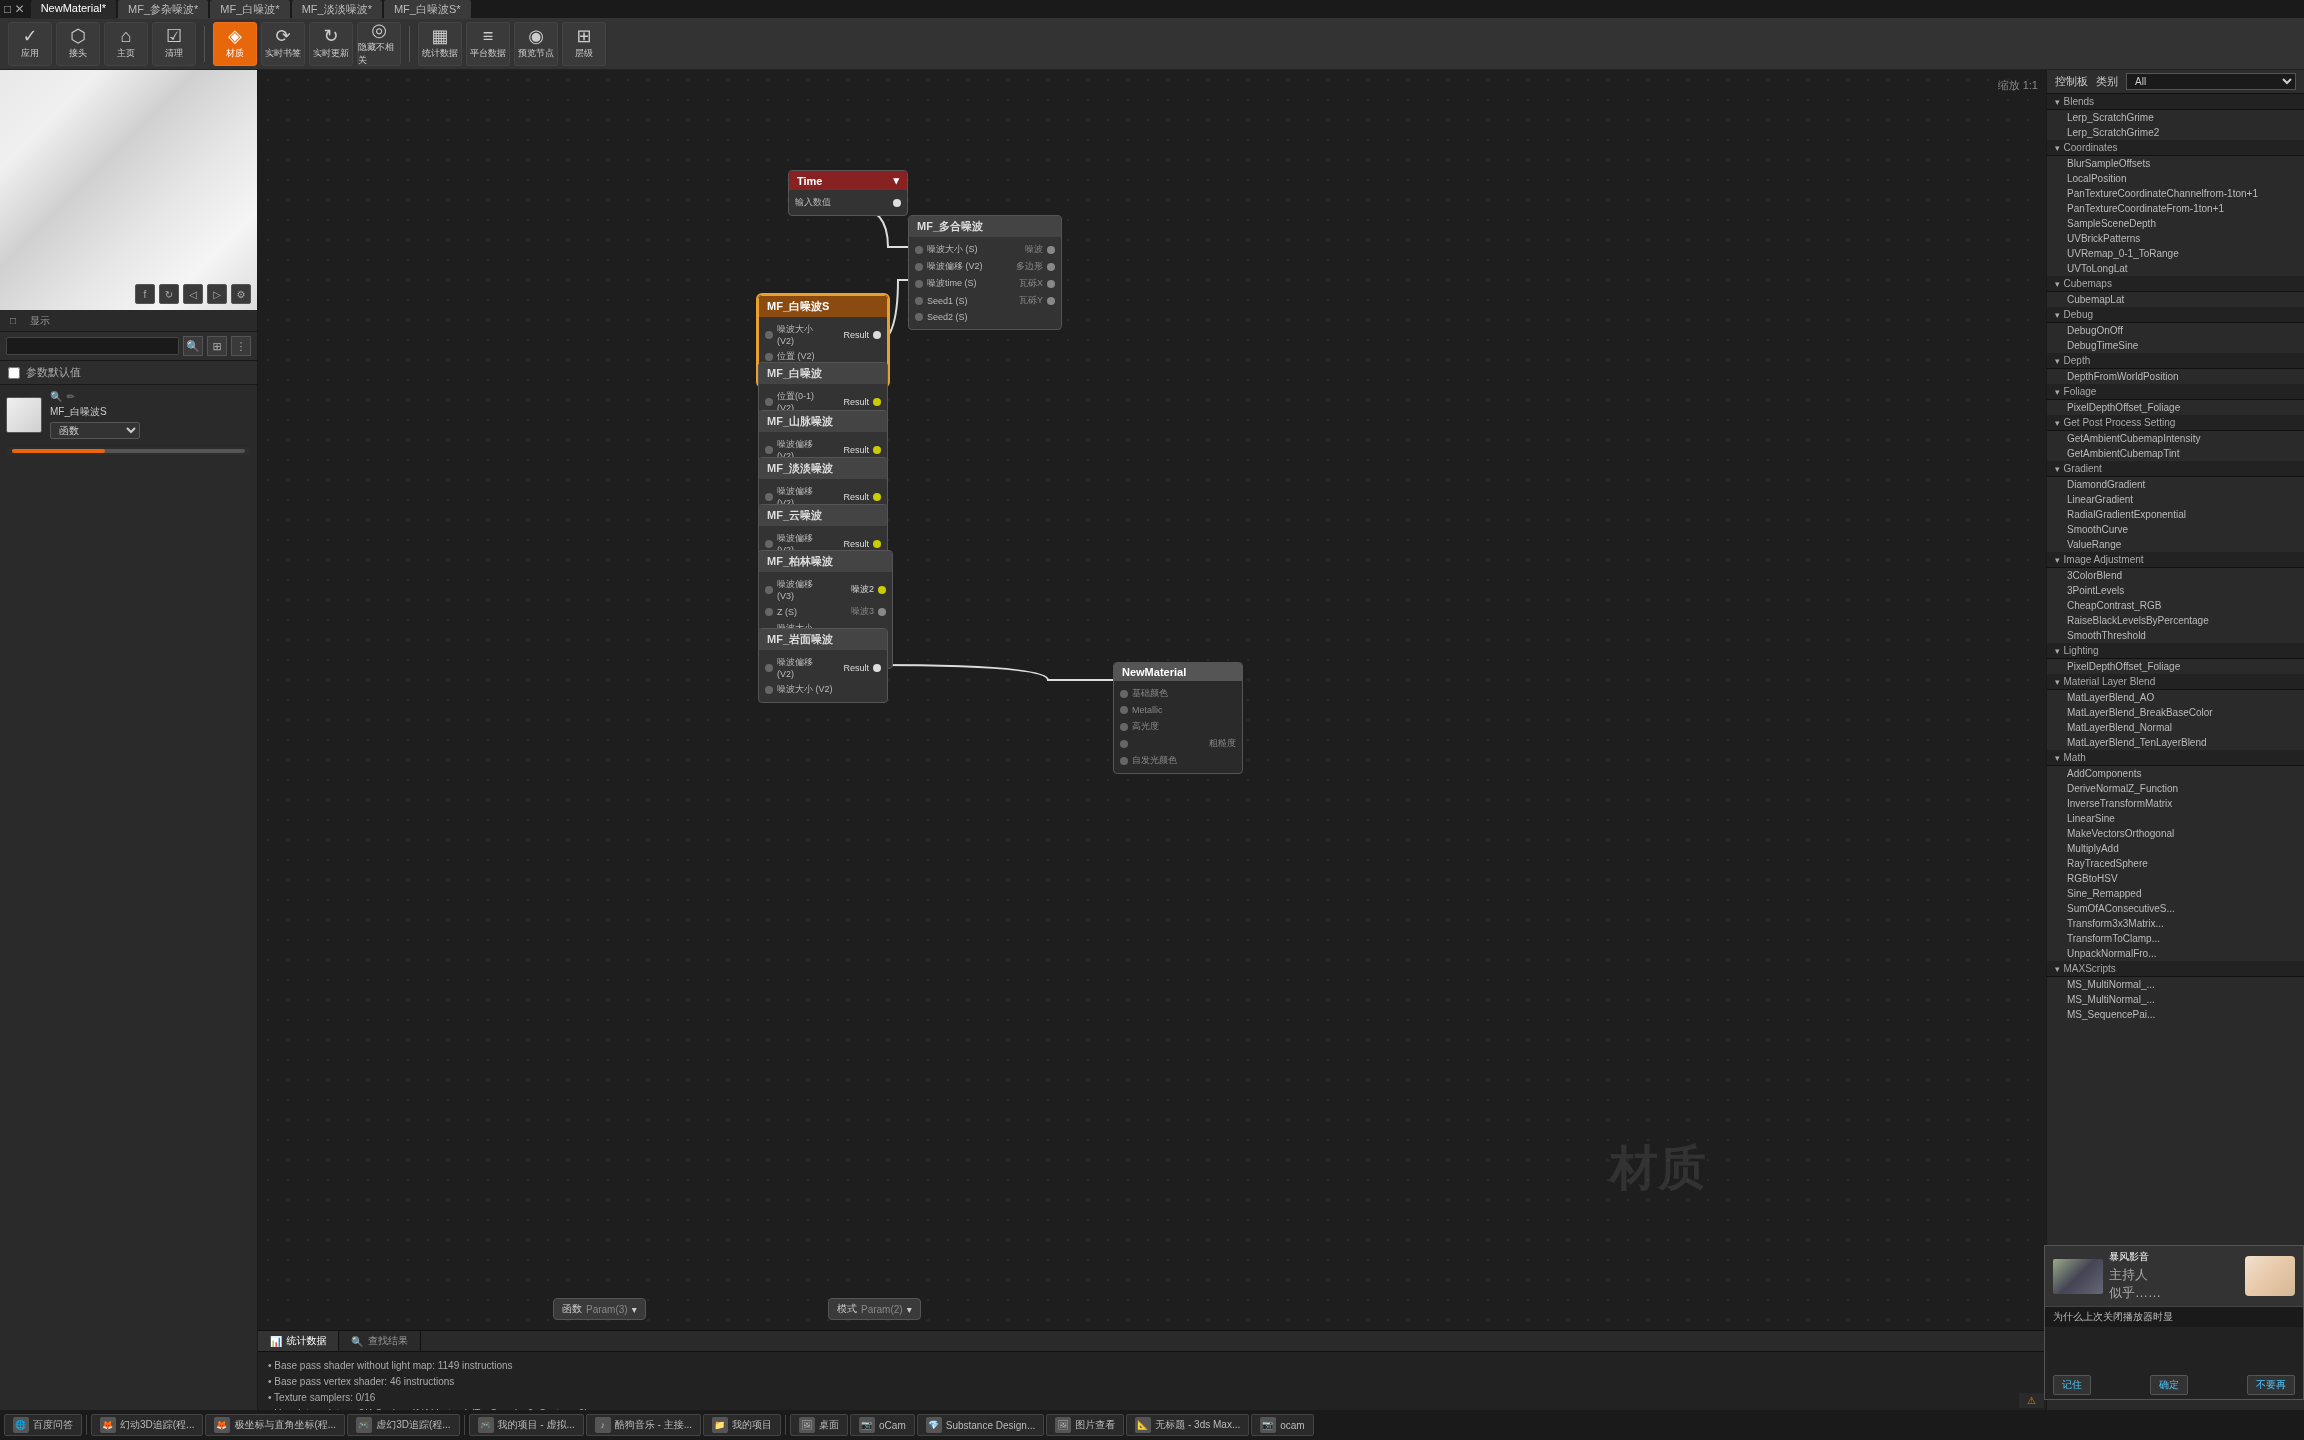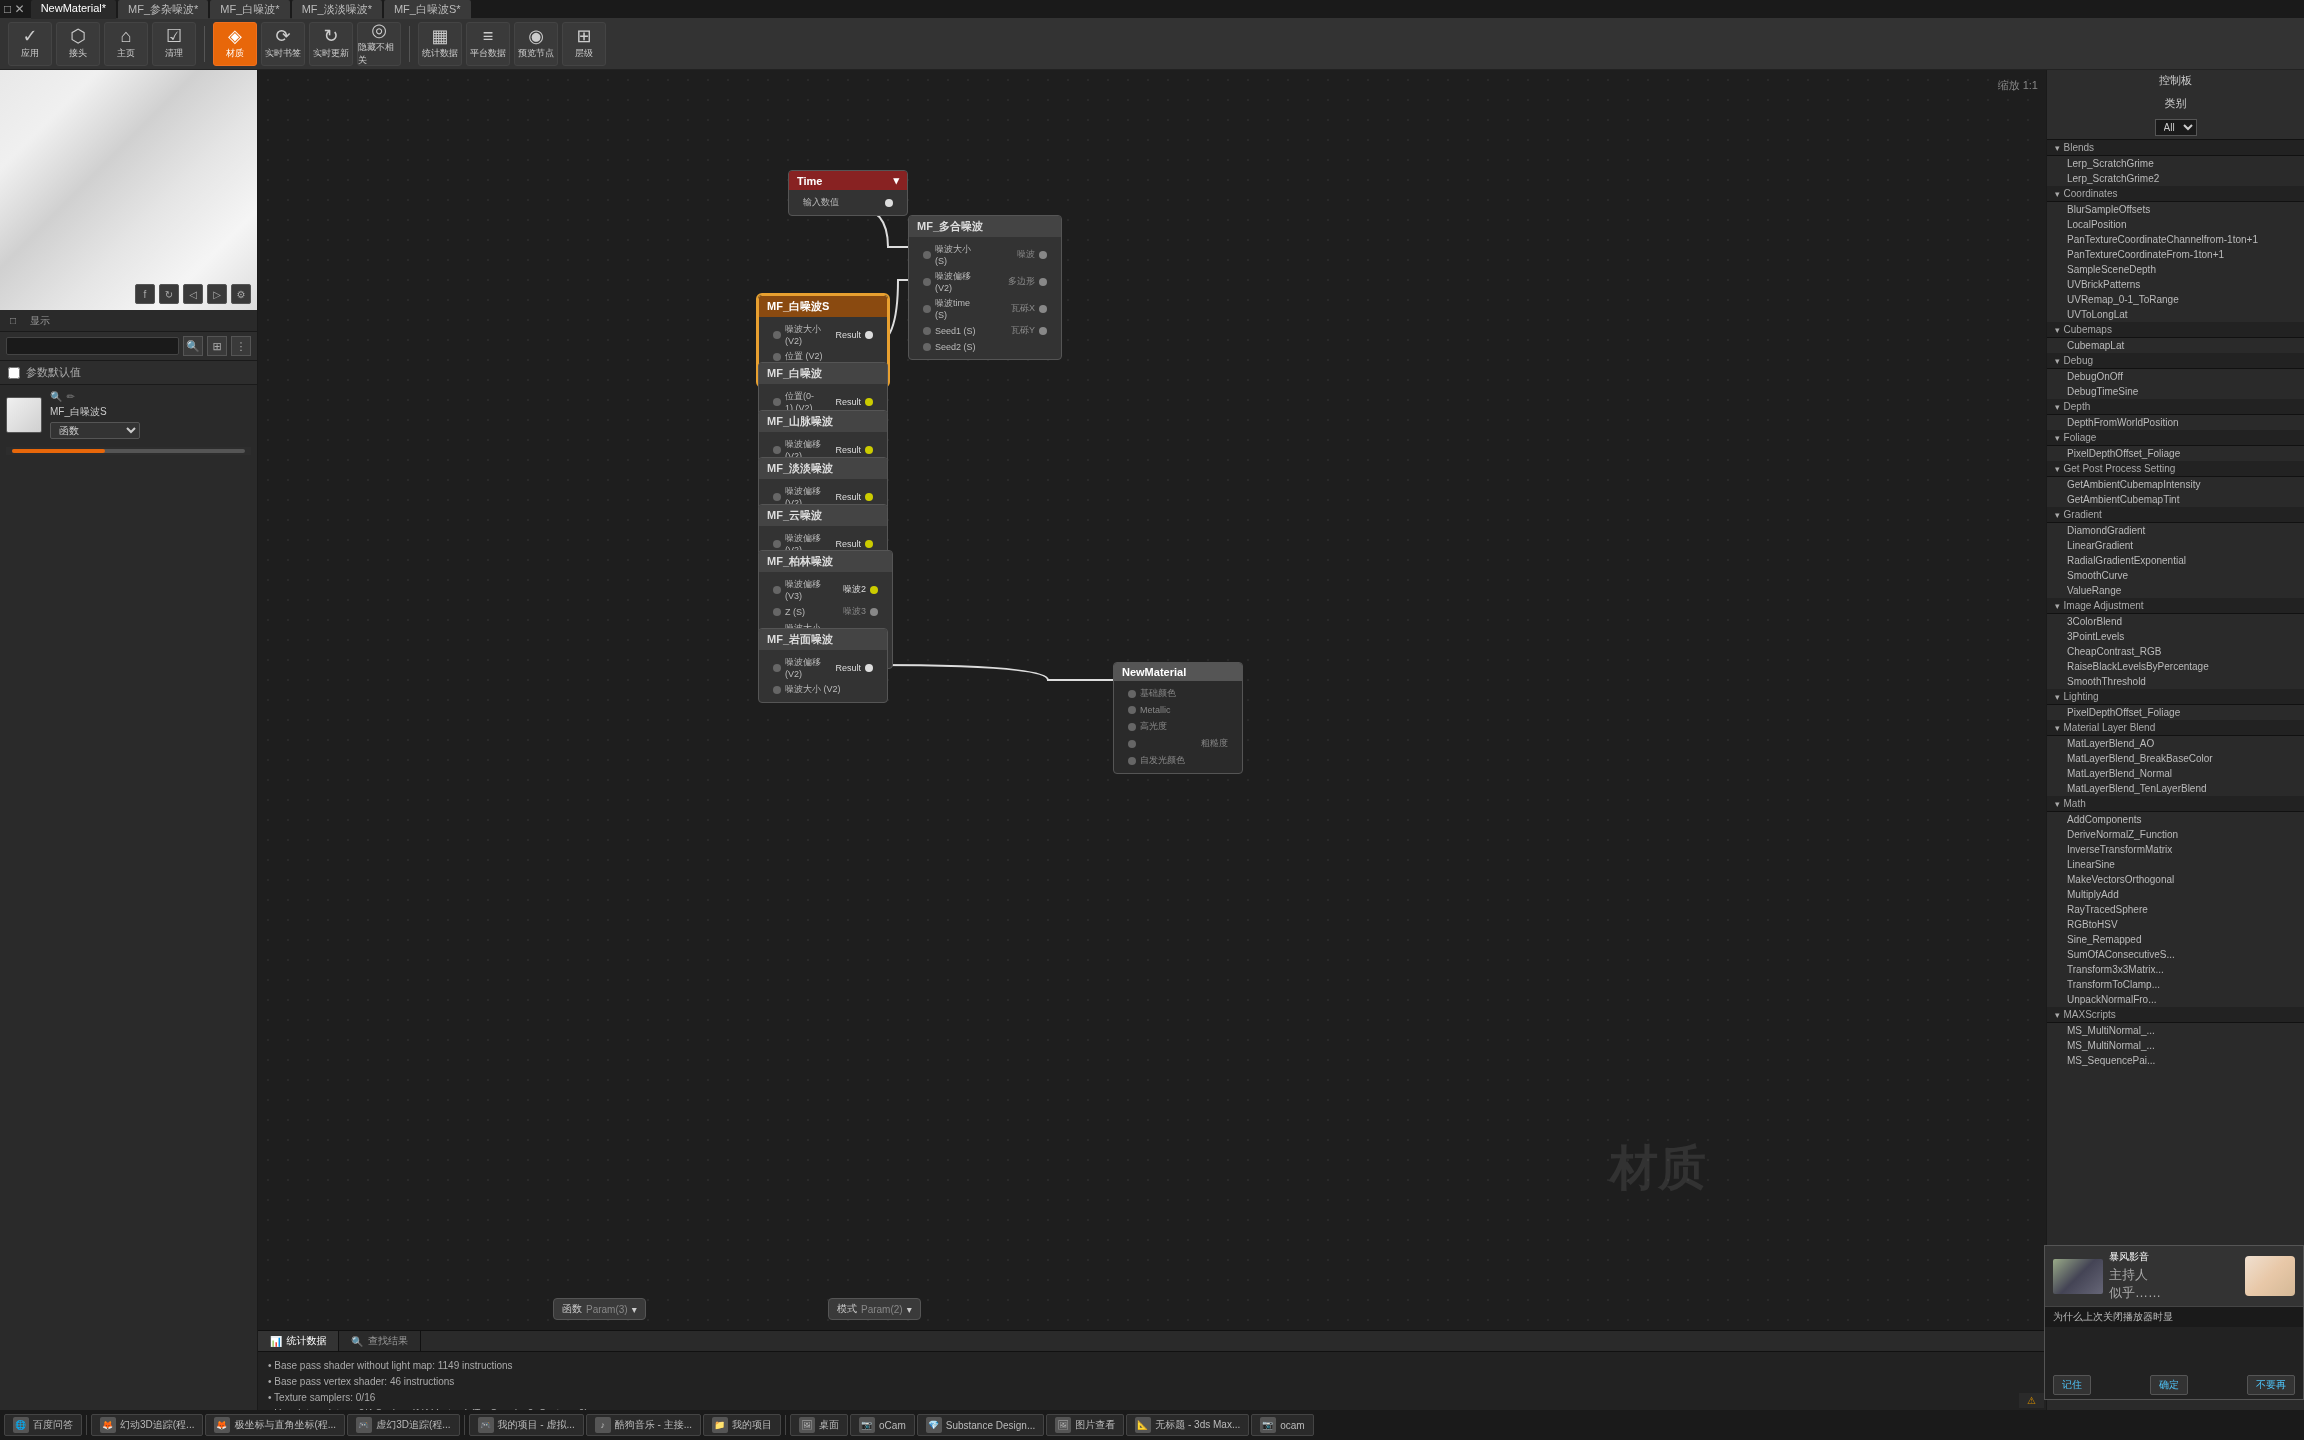--- a/index.html
+++ b/index.html
@@ -277,21 +277,21 @@
       font-size: 11px;
       font-weight: bold;
       display: flex;
       align-items: center;
       justify-content: space-between;
       cursor: move;
     }
     .node-header.red { background: #882222; color: #fff; }
     .node-header.orange { background: #8a4a10; color: #fff; }
     .node-header.gray { background: #444; color: #ddd; }
-    .node-body { padding: 4px 8px; }
+    .node-body { padding: 4px 0; }
     .node-row {
       display: flex;
       align-items: center;
       padding: 2px 6px;
       gap: 4px;
       min-height: 16px;
     }
     .node-row-label {
       font-size: 9px;
       color: #bbb;
@@ -380,21 +380,20 @@
       display: flex;
       flex-direction: column;
     }
     #right-header {
       display: flex;
       align-items: center;
       padding: 3px 8px;
       background: #2d2d2d;
       border-bottom: 1px solid #111;
       gap: 8px;
-      flex-direction: column;
     }
     .right-header-label {
       font-size: 11px;
       color: #ccc;
     }
     .right-header-select {
       background: #1a1a1a;
       border: 1px solid #555;
       color: #ccc;
       font-size: 10px;

